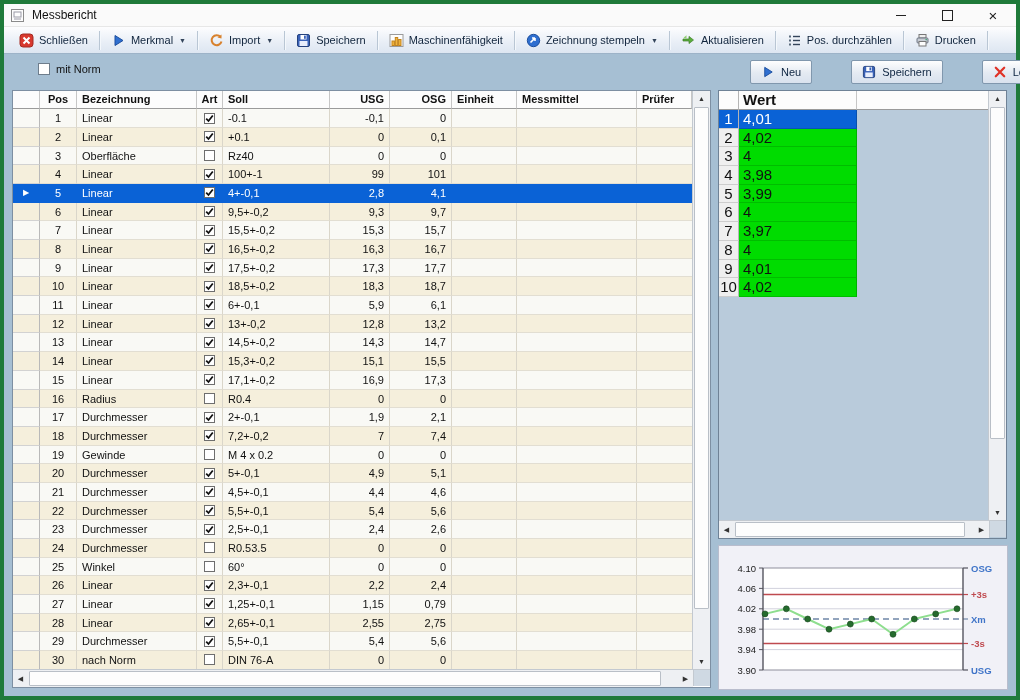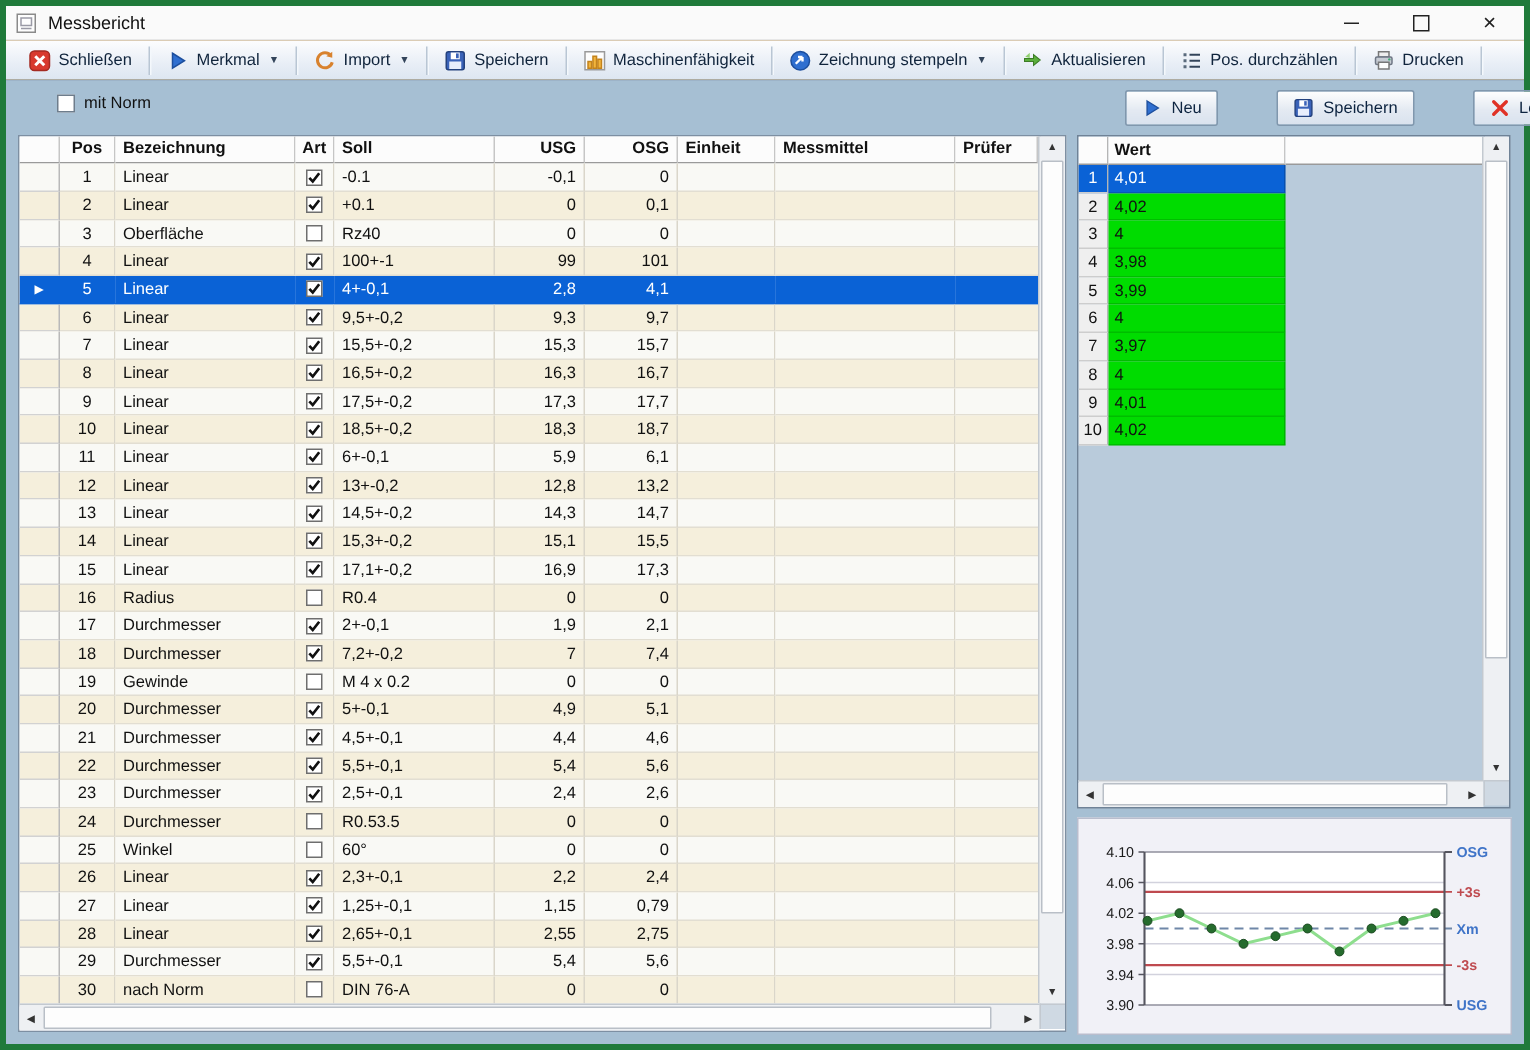--- a/index.html
+++ b/index.html
@@ -86,21 +86,21 @@
   .rp-btn{height:24px;display:flex;align-items:center;gap:6px;padding:0 10px;font-size:11px;color:#0d2440;
     background:linear-gradient(#fefefe,#e4eaf2 55%,#d9e2ee);border:1px solid #8097ad;border-radius:2px;
     box-sizing:border-box;cursor:default;white-space:nowrap;margin-left:32px;}
   .rp-btn .tb-ic{width:14px;height:14px;}
   .rp-btn svg{width:14px;height:14px;}
 
   .wert-table{position:absolute;left:714px;top:36px;width:289px;height:449px;
     background:#b9cbdb;border:1px solid #6f8296;box-sizing:border-box;display:flex;flex-direction:column;}
   .wt-body{flex:1;display:flex;overflow:hidden;}
   .wt-grid{flex:1;display:flex;flex-direction:column;background:#b9cbdb;}
-  .wt-row{display:flex;height:18.7px;flex:none;font-size:11px;color:#111;}
+  .wt-row{display:flex;height:18.7px;flex:none;font-size:15px;color:#111;}
   .wt-header{height:19px;font-weight:bold;}
   .wt-header .wt-num,.wt-header .wt-val,.wt-header .wt-fill{background:#fcfcfc;border-bottom:1px solid #9a9a9a;}
   .wt-num{width:20px;flex:none;background:#efefef;border-right:1px solid #b5b5b5;border-bottom:1px solid #cdcdcd;
     text-align:center;line-height:18.5px;box-sizing:border-box;}
   .wt-val{width:118px;flex:none;padding:0 4px;line-height:18.5px;box-sizing:border-box;
     border-right:1px solid rgba(0,0,0,.18);border-bottom:1px solid rgba(0,0,0,.14);}
   .wt-fill{flex:1;}
   .wt-row.ok .wt-val{background:#00dc00;}
   .wt-row.sel .wt-num{background:#0a62d6;color:#fff;}
   .wt-row.sel .wt-val{background:#0a62d6;color:#fff;}

